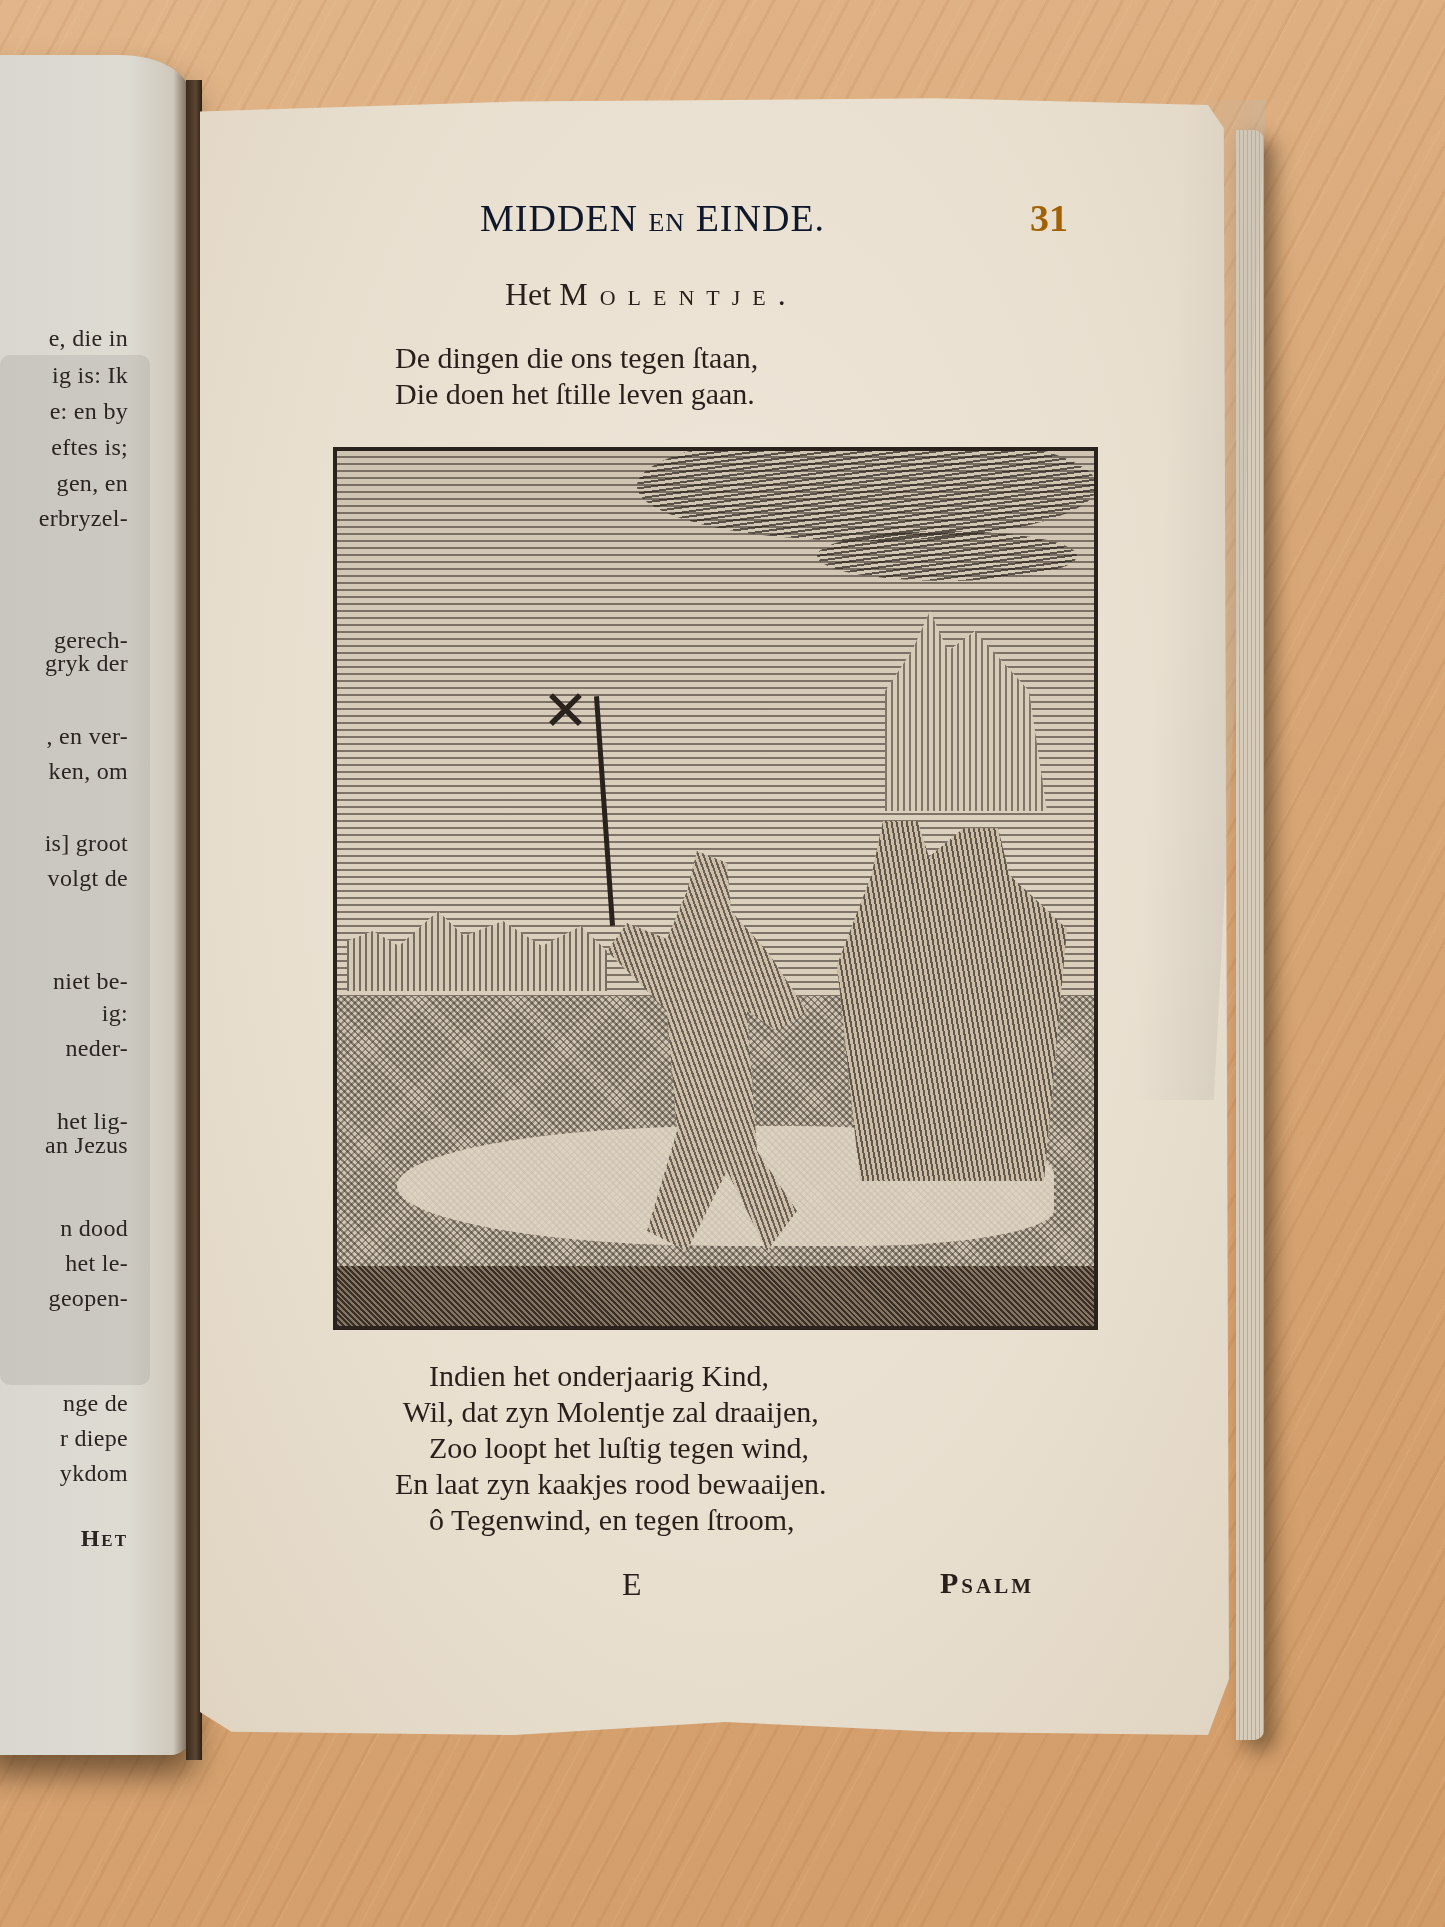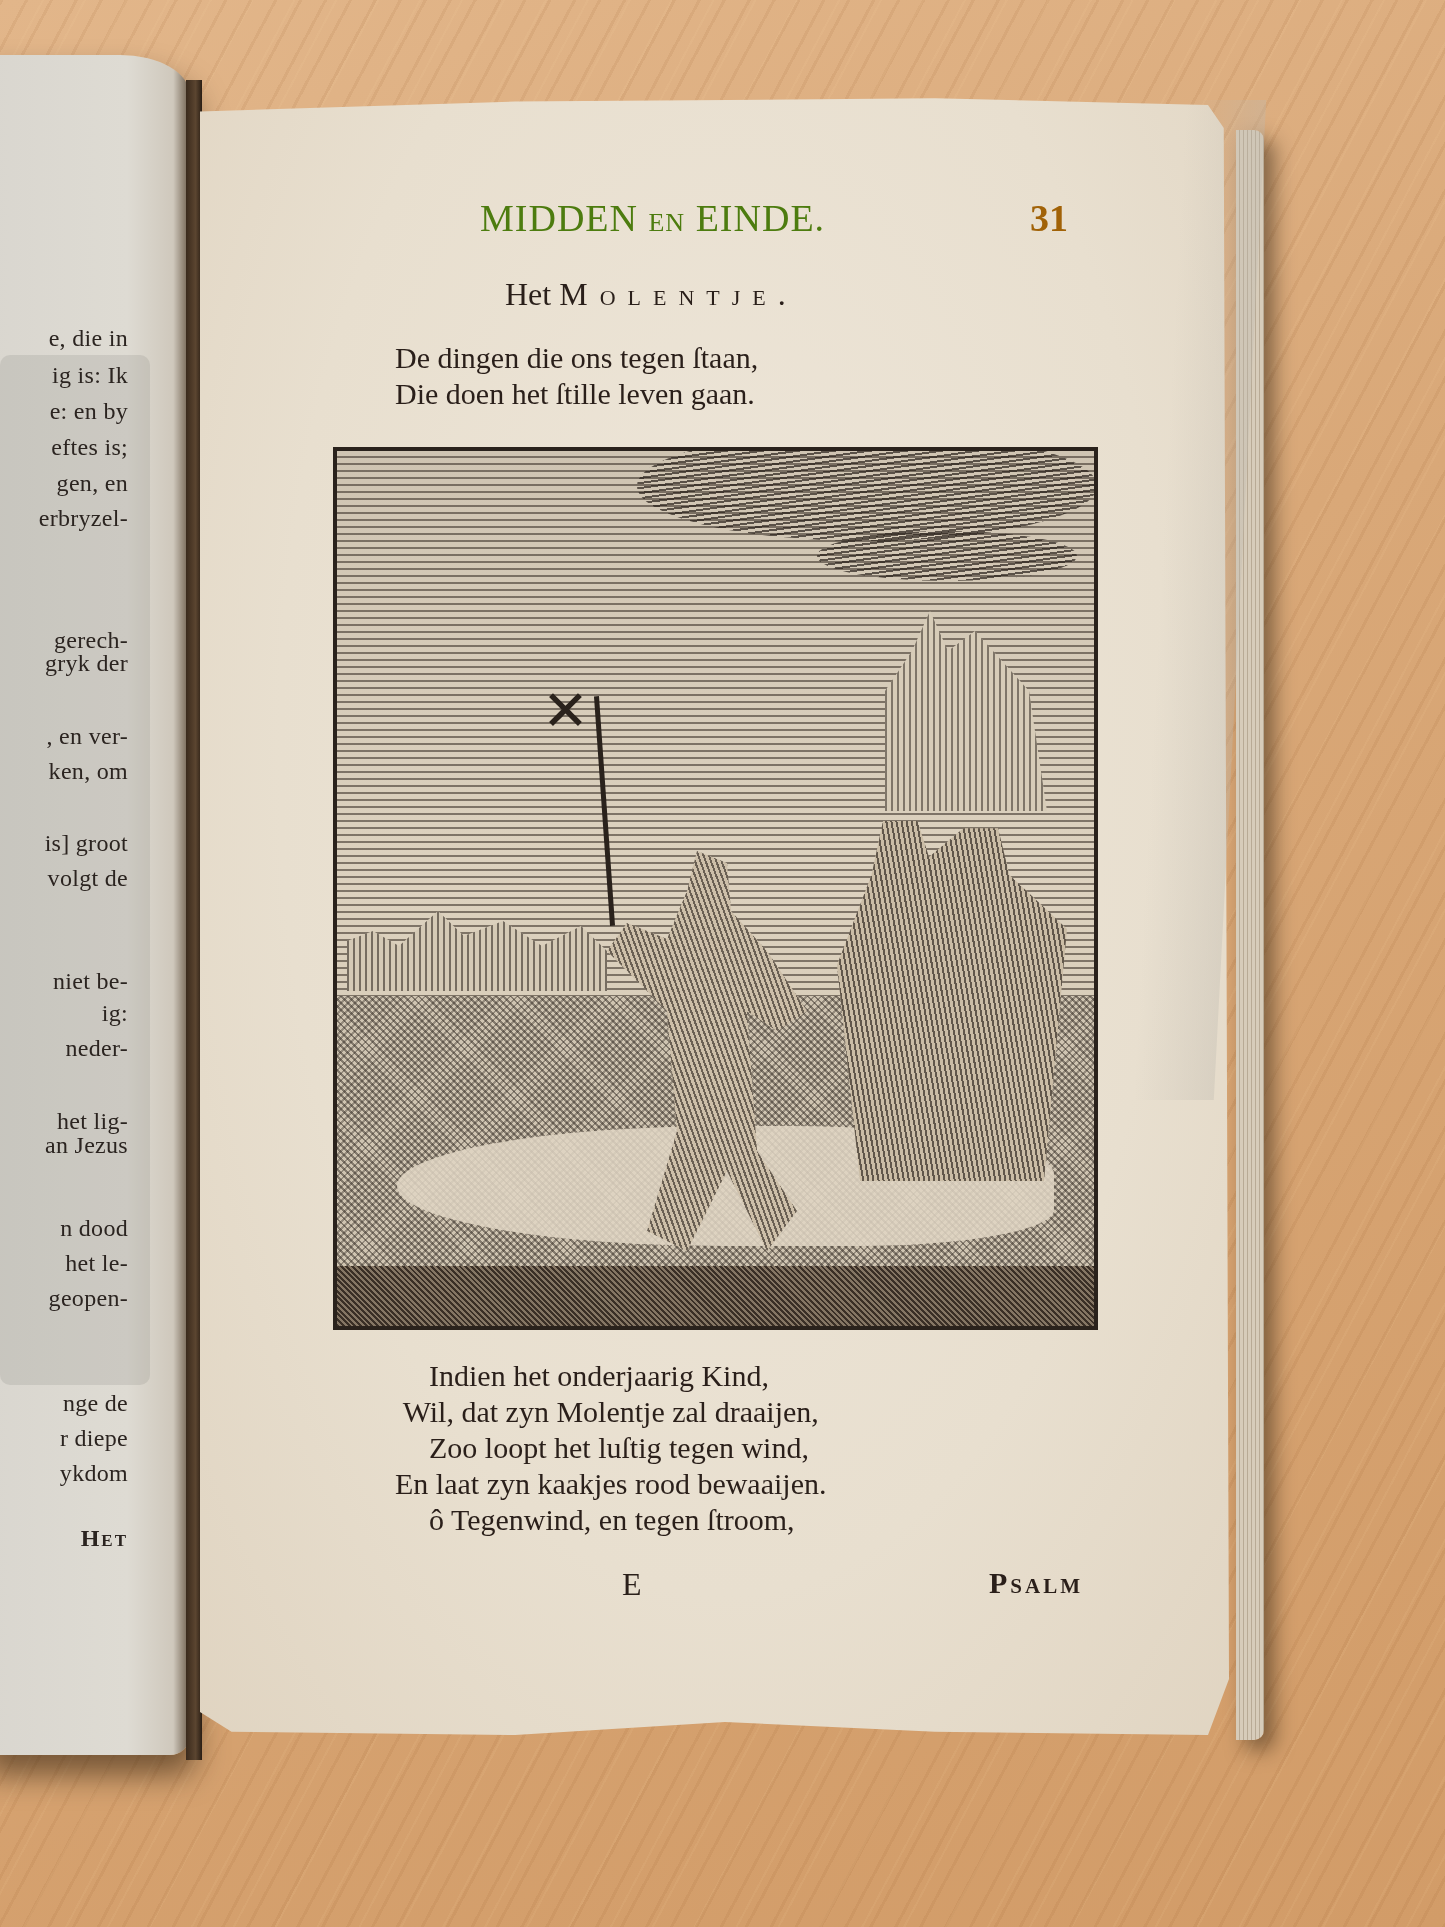--- a/index.html
+++ b/index.html
@@ -40,21 +40,21 @@
     clip-path: polygon(0% 1%, 30% 0.4%, 70% 0.2%, 96% 0.6%, 97.5% 2%, 98% 96%, 96% 99.4%, 70% 99.2%, 50% 98.6%, 30% 99.4%, 3% 99.2%, 0% 98%);
     box-shadow: 8px 10px 24px rgba(40,25,10,0.45);
   }
   .page-edges {
     position: absolute; left: 1236px; top: 130px; width: 28px; height: 1610px;
     background: repeating-linear-gradient(90deg, #d7ccba 0 3px, #b8aa95 3px 4px);
     border-radius: 0 10px 10px 0;
     box-shadow: 10px 10px 20px rgba(40,25,10,0.5);
   }
   .running-head {
-    position: absolute; left: 480px; top: 196px; font-size: 38px; color: #4d7c0f;
+    position: absolute; left: 480px; top: 196px; font-size: 38px; color: #0f172a;
     letter-spacing: 1px;
   }
   .running-head .small { font-size: 26px; letter-spacing: 1px; }
   .page-number {
     position: absolute; left: 1030px; top: 196px; font-size: 38px; color: #a16207; font-weight: bold;
   }
   .title {
     position: absolute; left: 505px; top: 276px; font-size: 32px; color: #2a1f1a;
   }
   .title .emph { letter-spacing: 12px; font-variant: small-caps; }
@@ -110,21 +110,21 @@
   .verse {
     position: absolute; left: 395px; top: 1358px; font-size: 30px; line-height: 36px; color: #2a1f1a;
   }
   .verse div { white-space: nowrap; }
   .verse .i1 { padding-left: 34px; }
   .verse .i0 { padding-left: 0; text-align: center; }
   .signature {
     position: absolute; left: 622px; top: 1566px; font-size: 32px; color: #2a1f1a;
   }
   .catchword {
-    position: absolute; left: 989px; top: 1566px; font-size: 30px; color: #2a1f1a; font-weight: bold;
+    position: absolute; left: 940px; top: 1566px; font-size: 30px; color: #2a1f1a; font-weight: bold;
     font-variant: small-caps; letter-spacing: 3px;
   }
   .tape {
     position: absolute; left: 1160px; top: 100px; width: 80px; height: 1000px;
     background: linear-gradient(90deg, rgba(200,195,185,0.0), rgba(190,185,175,0.35));
     transform: skewX(-3deg);
   }
 </style>
 </head>
 <body>

